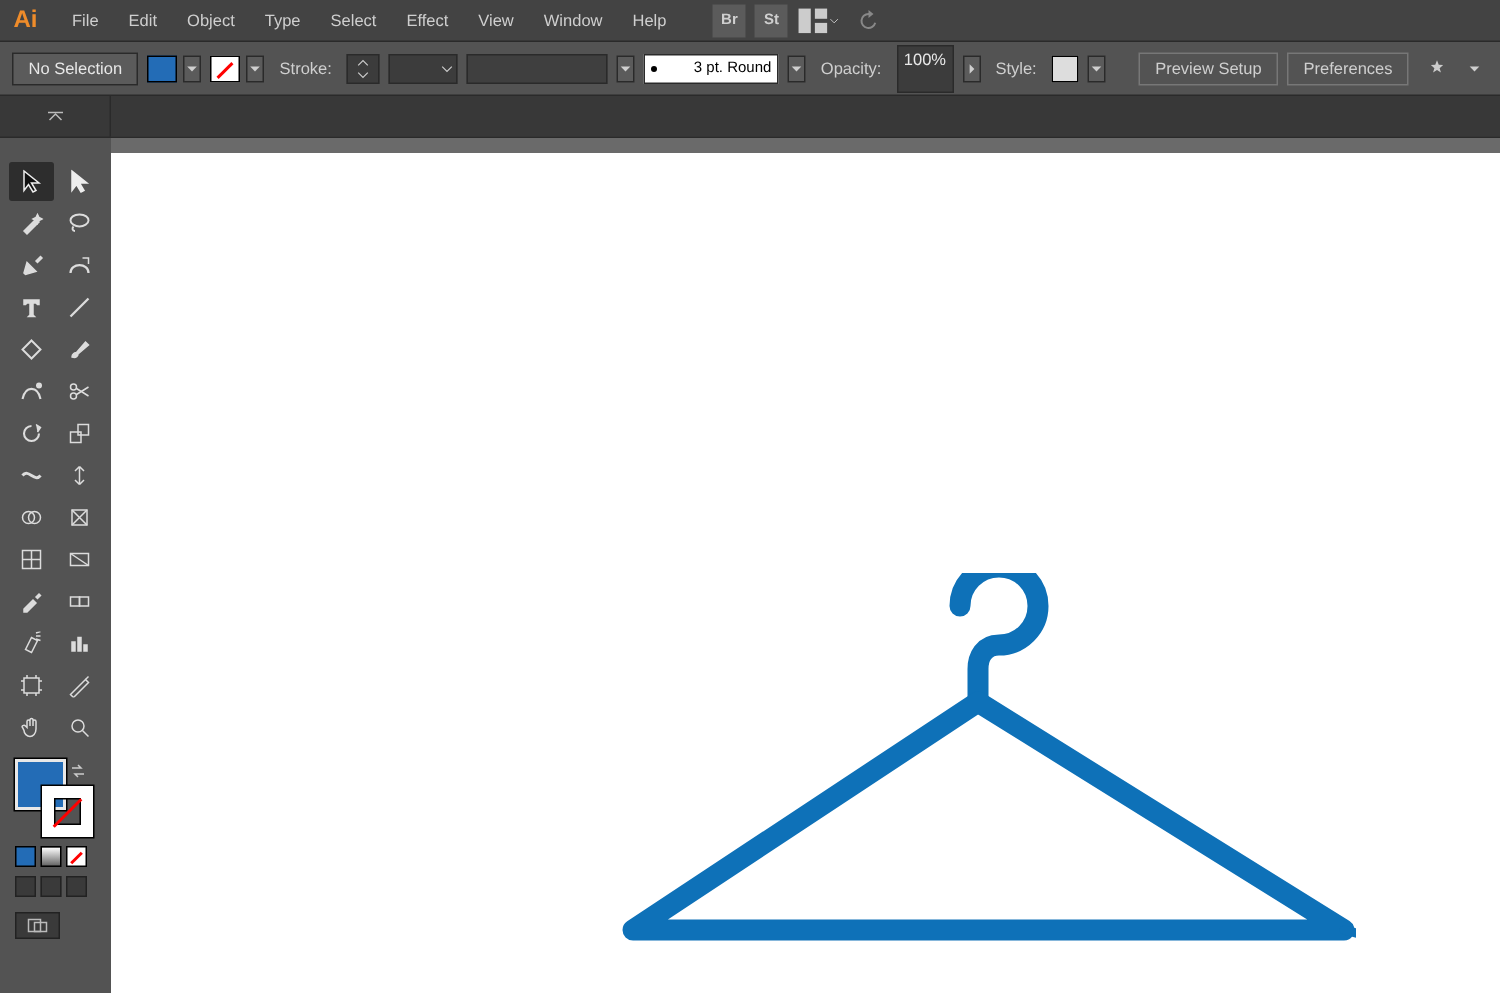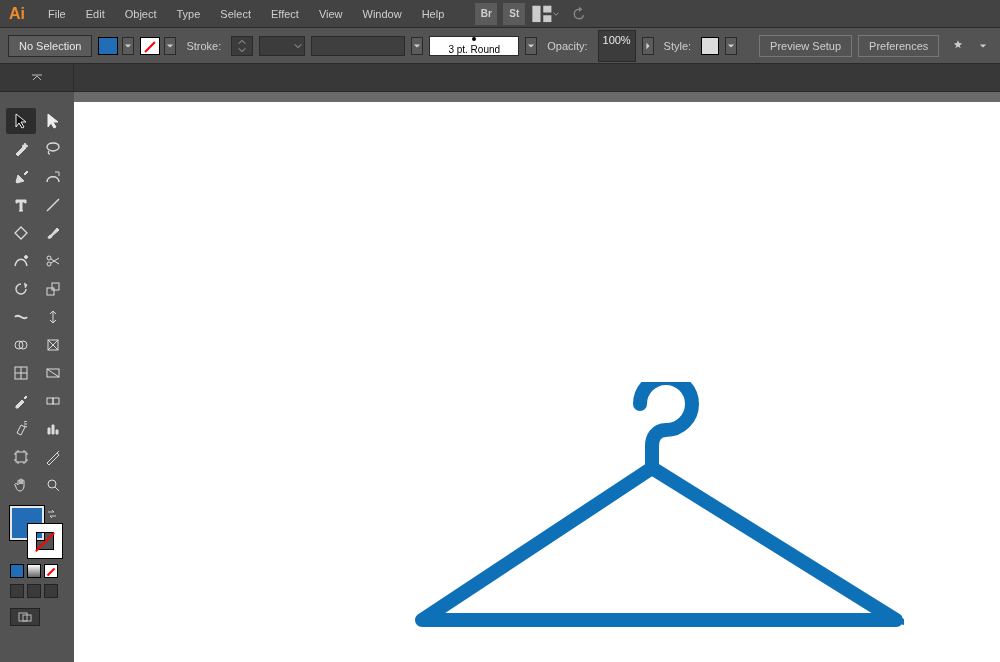--- a/index.html
+++ b/index.html
@@ -41,21 +41,21 @@
   .swatch.blue{background:var(--fill-blue);}
   .swatch.none{background:#fff;position:relative;}
   .swatch.none::after{content:"";position:absolute;left:2px;right:2px;top:50%;height:2px;background:red;transform:rotate(-45deg);}
   .drop{width:12px;height:18px;display:flex;align-items:center;justify-content:center;border:1px solid var(--border);background:var(--btn);}
   .drop svg{width:8px;height:8px;fill:var(--text-muted);}
   .stroke-input{width:22px;height:20px;border:1px solid var(--border);background:#3c3c3c;display:flex;align-items:center;justify-content:center;}
   .stroke-input .stepper{display:flex;flex-direction:column;width:10px;}
   .stroke-input .stepper div{height:8px;display:flex;align-items:center;justify-content:center;}
   .wide-drop{width:46px;height:20px;border:1px solid var(--border);background:#3c3c3c;display:flex;align-items:center;justify-content:flex-end;padding-right:2px;}
   .long-slot{width:94px;height:20px;border:1px solid var(--border);background:#3f3f3f;}
-  .brush-slot{width:90px;height:20px;border:1px solid var(--border);background:#fff;color:#000;display:flex;align-items:center;padding:0 4px;justify-content:space-between;flex-direction:column;}
+  .brush-slot{width:90px;height:20px;border:1px solid var(--border);background:#fff;color:#000;display:flex;align-items:center;padding:0 4px;justify-content:space-between;}
   .brush-slot .dot{width:4px;height:4px;border-radius:50%;background:#000;}
   .brush-slot span{font-size:10px;}
   .opacity-input{width:38px;height:32px;border:1px solid var(--border);background:#3c3c3c;text-align:center;line-height:18px;}
   .style-swatch{width:18px;height:18px;background:#ddd;border:1px solid #000;}
   .cb-outline{background:transparent;border:1px solid #777;height:22px;padding:0 10px;color:var(--text-muted);display:flex;align-items:center;}
   .star-menu{width:26px;height:22px;display:flex;align-items:center;justify-content:center;}
   .star-menu svg{width:14px;height:14px;fill:#ccc;}
 
   
   .tabbar-row{height:28px;background:var(--bg-tabbar);display:flex;align-items:stretch;border-bottom:1px solid var(--border);}

